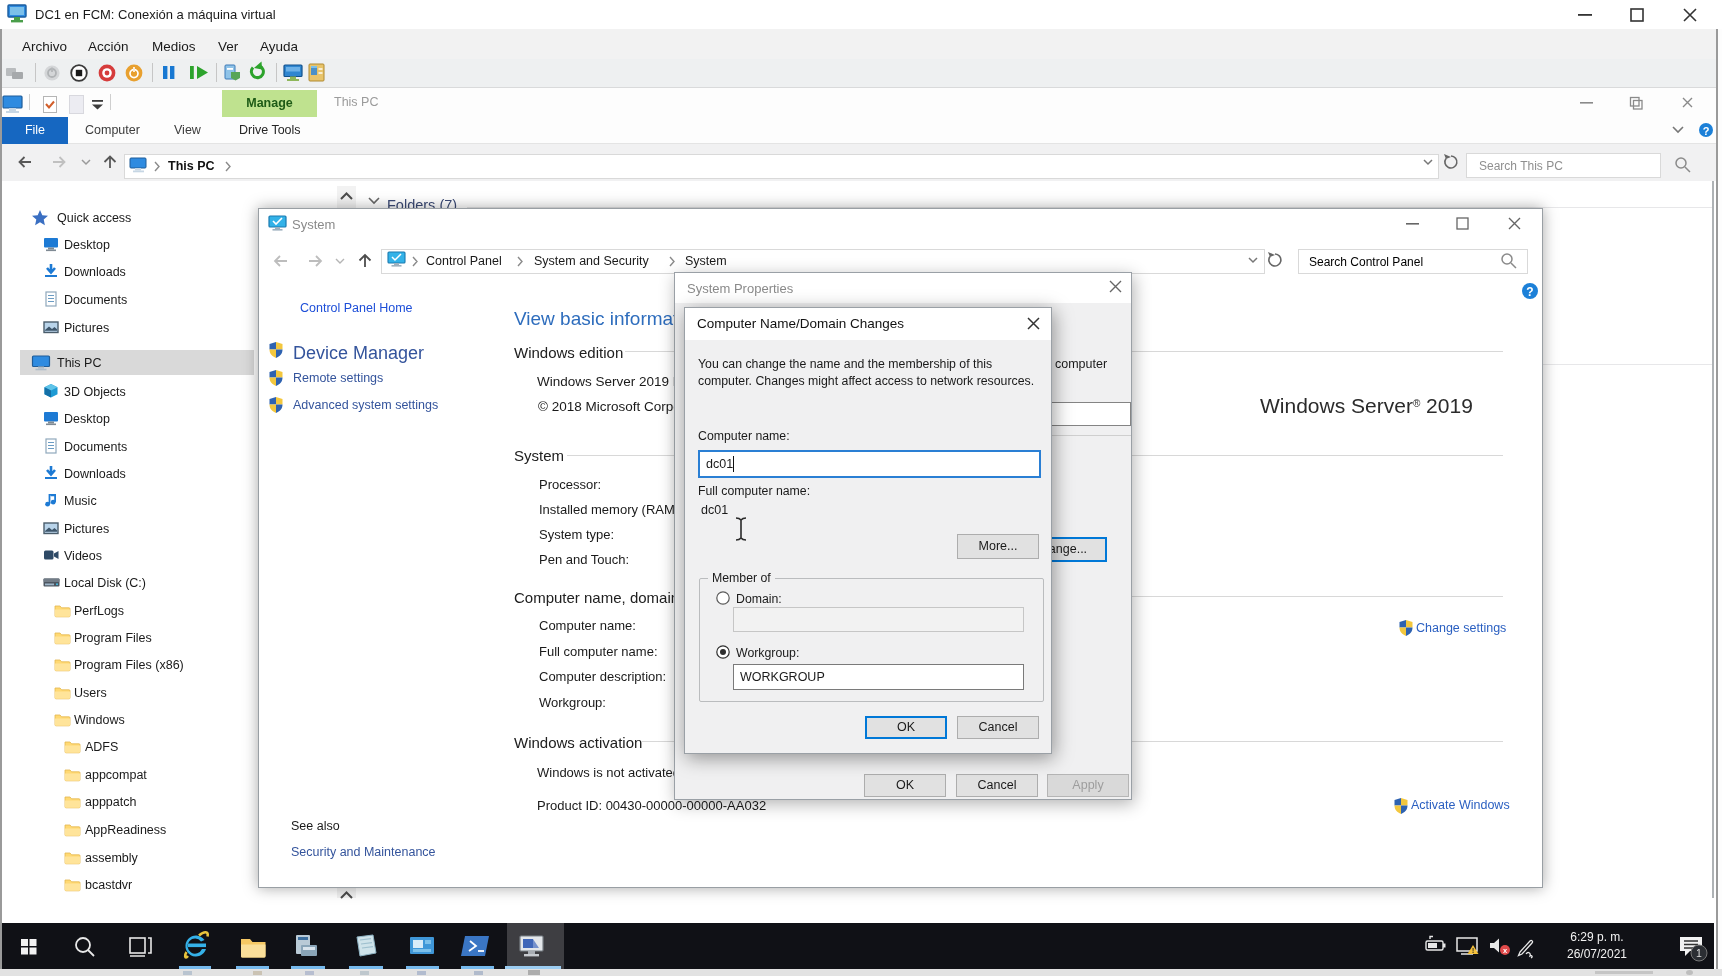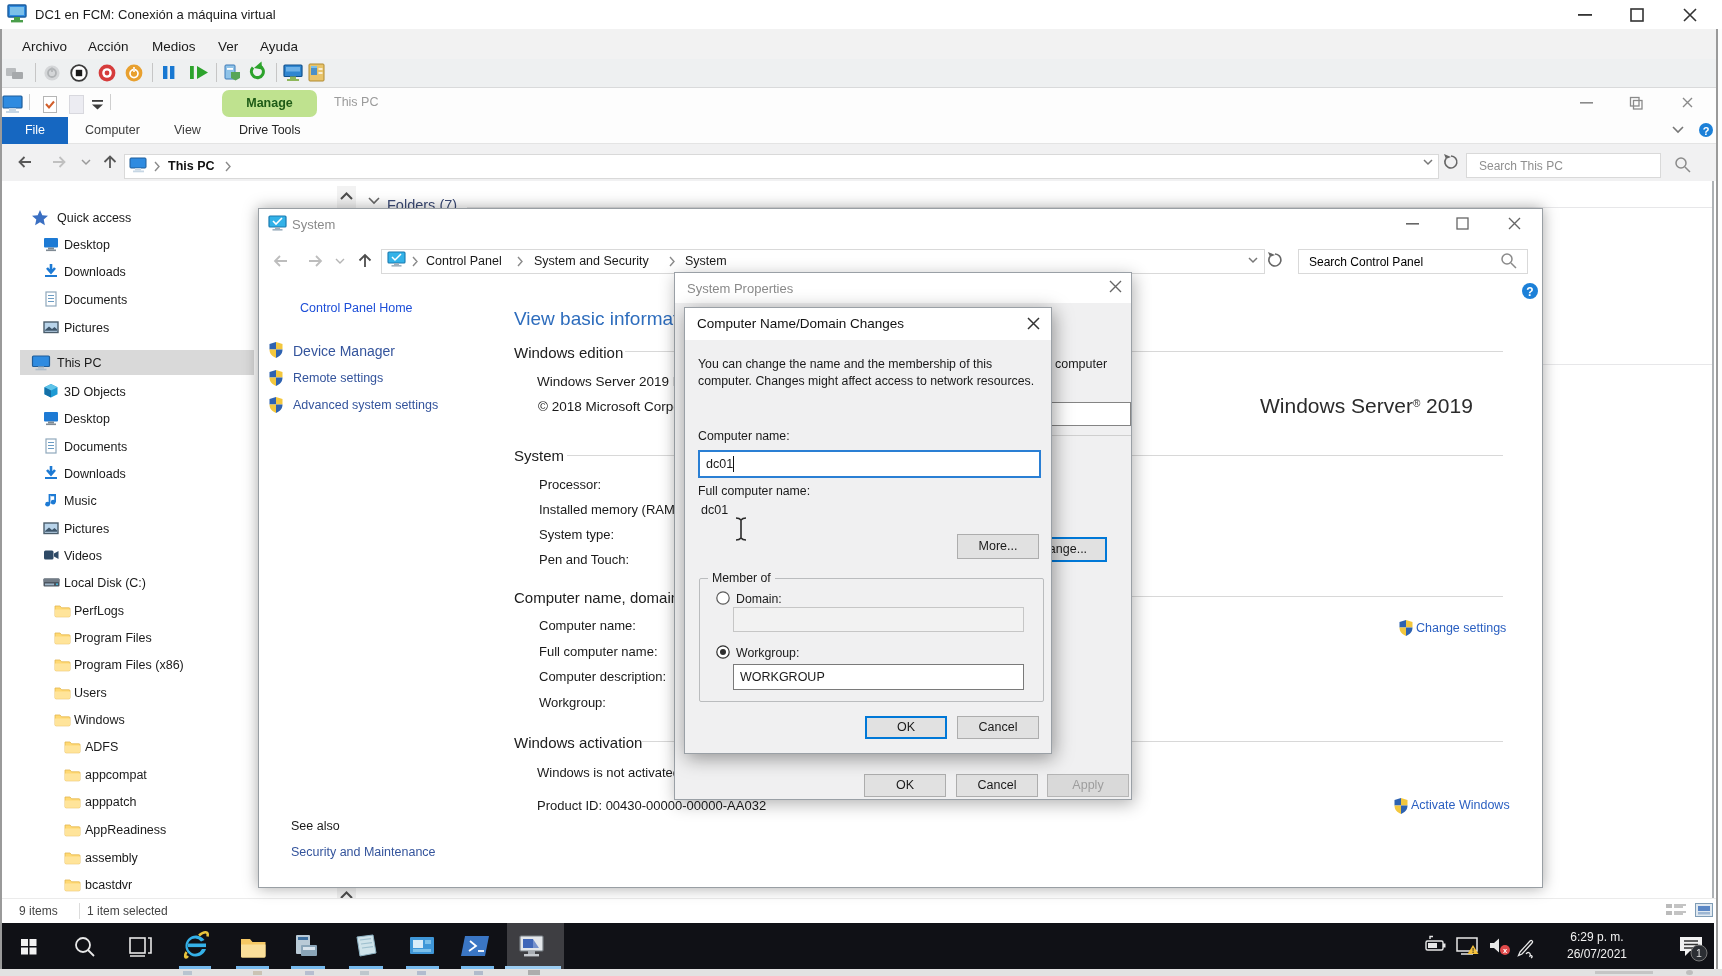--- a/index.html
+++ b/index.html
@@ -15,21 +15,21 @@
 .vm-border-r { position:absolute; left:1716px; top:29px; width:2px; height:940px; background:#9a9a9a; }
 .hostR { position:absolute; left:1718px; top:29px; width:4px; height:947px; background:#fdfdfd; }
 
 .exp-qat { position:absolute; left:2px; top:88px; width:1714px; height:29px; background:#fdfdfd; }
 .exp-tabs { position:absolute; left:2px; top:117px; width:1714px; height:27px; background:#fdfdfd; border-bottom:1px solid #e4e4e4; }
 .exp-addr { position:absolute; left:2px; top:144px; width:1714px; height:37px; background:#f1f1f2; }
 .exp-body { position:absolute; left:2px; top:181px; width:1714px; height:717px; background:#fff; }
 .exp-status { position:absolute; left:2px; top:898px; width:1714px; height:25px; background:#fff; border-top:1px solid #ebebeb; }
 .tab-file { position:absolute; left:0px; top:0px; width:66px; height:27px; background:#1667c1; color:#fff; font-size:12.5px; text-align:center; line-height:26px; }
 .tab-plain { position:absolute; top:0px; font-size:12.5px; color:#3c3c3c; line-height:26px; }
-.manage-tab { position:absolute; left:222px; top:90px; width:95px; height:27px; background:#bfe28f; color:#1e5b16; font-size:12.5px; font-weight:bold; text-align:center; line-height:27px;border-radius:7px; }
+.manage-tab { position:absolute; left:222px; top:90px; width:95px; height:27px; background:#bfe28f; color:#1e5b16; font-size:12.5px; font-weight:bold; text-align:center; line-height:27px; }
 .win-title-txt { position:absolute; left:334px; top:95px; font-size:12.5px; color:#9b9b9b; }
 
 .addrbox { position:absolute; background:#fff; border:1px solid #d9d9d9; }
 
 .taskbar { position:absolute; left:2px; top:923px; width:1712px; height:46px; background:#101116; }
 .tb-active { position:absolute; left:505px; top:0px; width:57px; height:46px; background:#3e3e42; }
 .hostbar { position:absolute; left:0; top:969px; width:1722px; height:7px; background:#e2e2e2; }
 
 .win-sys { position:absolute; left:258px; top:208px; width:1285px; height:680px; background:#fff; border:1px solid #999fa4; box-shadow:0 0 14px rgba(0,0,0,0.35); }
 
@@ -307,36 +307,20 @@
         <path d="M63 625.5 h15 v6.3 a1 1 0 0 1 -1 1 h-13 a1 1 0 0 1 -1 -1 z" fill="#ffe49a"></path>
       <text x="83" y="630.5" font-size="12.5" fill="#1a1a1a" font-family="Liberation Sans">AppReadiness</text>
       <path d="M63 650 h5 l1.6 1.8 h7.4 a1 1 0 0 1 1 1 v7 a1 1 0 0 1 -1 1 h-13 a1 1 0 0 1 -1 -1 z" fill="#ffd973" stroke="#e3b64e" stroke-width="0.8"></path>
         <path d="M63 653.5 h15 v6.3 a1 1 0 0 1 -1 1 h-13 a1 1 0 0 1 -1 -1 z" fill="#ffe49a"></path>
       <text x="83" y="658.5" font-size="12.5" fill="#1a1a1a" font-family="Liberation Sans">assembly</text>
       <path d="M63 677 h5 l1.6 1.8 h7.4 a1 1 0 0 1 1 1 v7 a1 1 0 0 1 -1 1 h-13 a1 1 0 0 1 -1 -1 z" fill="#ffd973" stroke="#e3b64e" stroke-width="0.8"></path>
         <path d="M63 680.5 h15 v6.3 a1 1 0 0 1 -1 1 h-13 a1 1 0 0 1 -1 -1 z" fill="#ffe49a"></path>
       <text x="83" y="685.5" font-size="12.5" fill="#1a1a1a" font-family="Liberation Sans">bcastdvr</text>
       </svg>
   </div>
-  <div class="exp-status" id="expstatus">
-    <span style="position:absolute;left:17px;top:5px;font-size:12px;color:#444;">9 items</span>
-    <div style="position:absolute;left:77px;top:4px;width:1px;height:16px;background:#dcdcdc;"></div>
-    <span style="position:absolute;left:85px;top:5px;font-size:12px;color:#444;">1 item selected</span>
-    <svg width="60" height="25" style="position:absolute;left:1660px;top:0">
-      <g stroke="#8a8a8a" stroke-width="1.2" fill="none">
-        <rect x="4" y="5" width="6" height="4" fill="#bbb" stroke="none"></rect>
-        <path d="M12 6 h12 M12 8 h9"></path>
-        <rect x="4" y="12" width="6" height="4" fill="#bbb" stroke="none"></rect>
-        <path d="M12 13 h12 M12 15 h9"></path>
-      </g>
-      <rect x="33.5" y="4.5" width="17" height="13" fill="#dfe8f0" stroke="#7f9cb5"></rect>
-      <rect x="36" y="7" width="12" height="5" fill="#5b87c5"></rect>
-      <rect x="36" y="13" width="12" height="2.5" fill="#9db6d2"></rect>
-    </svg>
-  </div>
 
   <div class="win-sys" id="winsys">
 
     <svg width="40" height="30" style="position:absolute;left:0;top:0">
       <rect x="10" y="7" width="17" height="11" rx="1" fill="#33b2e8" stroke="#1a7ab0" stroke-width="1.2"></rect>
       <path d="M14 12 l3 3 l6 -6" fill="none" stroke="#fff" stroke-width="1.6"></path>
       <rect x="16" y="18" width="5" height="2" fill="#9db0be"></rect>
       <rect x="13.5" y="20" width="10" height="1.6" fill="#9db0be"></rect>
     </svg>
     <span style="position:absolute;left:33px;top:8px;font-size:13px;color:#8a8a8a;">System</span>
@@ -381,21 +365,21 @@
       <circle cx="13" cy="10" r="8" fill="#1c80d8"></circle>
       <text x="13" y="14.5" font-size="12" font-weight="bold" fill="#fff" text-anchor="middle" font-family="Liberation Sans">?</text>
     </svg>
 
     <span style="position:absolute;left:34px;top:92px;font-size:12.5px;color:#1d4ed8;margin-left:7px;">Control Panel Home</span>
     <svg width="30" height="100" style="position:absolute;left:8px;top:131px">
       <use href="#uacshield" x="2" y="2"></use>
       <use href="#uacshield" x="2" y="30"></use>
       <use href="#uacshield" x="2" y="57"></use>
     </svg>
-    <span style="position:absolute;left:34px;top:134px;font-size:14px;color:#34549c;">Device Manager</span>
+    <span style="position:absolute;left:34px;top:134px;font-size:18px;color:#34549c;">Device Manager</span>
     <span style="position:absolute;left:34px;top:162px;font-size:12.5px;color:#34549c;">Remote settings</span>
     <span style="position:absolute;left:34px;top:189px;font-size:12.5px;color:#34549c;">Advanced system settings</span>
 
     <span style="position:absolute;left:255px;top:99px;font-size:19px;color:#2e6dbd;">View basic information about your computer</span>
     <span style="position:absolute;left:255px;top:135px;font-size:15px;color:#202020;">Windows edition</span>
     <div class="gray-rule" style="left:366px;top:142px;width:878px;"></div>
     <span style="position:absolute;left:278px;top:165px;font-size:13.5px;color:#1a1a1a;">Windows Server 2019 Datacenter</span>
     <span style="position:absolute;left:279px;top:190px;font-size:13.5px;color:#1a1a1a;">© 2018 Microsoft Corporation. All rights reserved.</span>
     <span style="position:absolute;left:1001px;top:185px;font-size:21px;color:#2b2b2b;">Windows Server<span style="font-size:10px;vertical-align:6px;">®</span> 2019</span>
     <span style="position:absolute;left:255px;top:238px;font-size:15px;color:#202020;">System</span>

